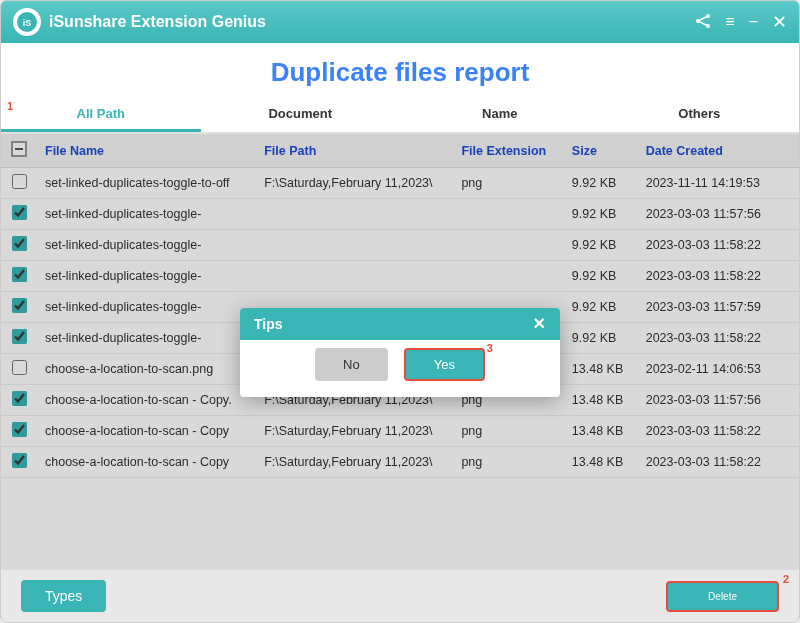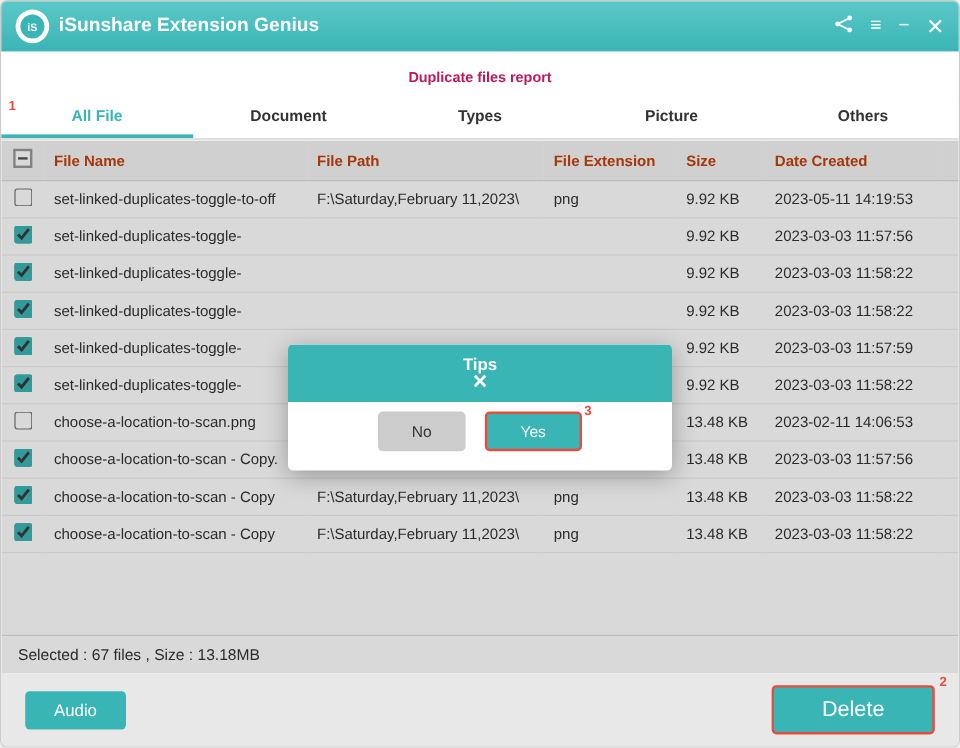--- a/index.html
+++ b/index.html
@@ -66,23 +66,23 @@
     }
     .title-btn-close {
       font-size: 18px;
     }
 
     
     .page-title-bar {
       background: white;
       text-align: center;
       padding: 14px 0 10px;
-      font-size: 12px;
+      font-size: 26px;
       font-weight: 600;
-      color: #be185d;
+      color: #3b82f6;
       flex-shrink: 0;
     }
 
     
     .tab-row {
       display: flex;
       background: white;
       border-bottom: 2px solid #e0e0e0;
       flex-shrink: 0;
     }
@@ -131,21 +131,21 @@
       border-collapse: collapse;
       font-size: 12.5px;
     }
     thead tr {
       background: #f5f5f5;
       border-bottom: 1px solid #ddd;
     }
     thead th {
       padding: 7px 8px;
       text-align: left;
-      color: #c2410c;
+      color: #1d4ed8;
       font-weight: 600;
       white-space: nowrap;
     }
     thead th:first-child {
       width: 36px;
       text-align: center;
     }
     tbody tr {
       border-bottom: 1px solid #eee;
     }
@@ -217,21 +217,21 @@
       font-size: 14px;
       cursor: pointer;
       font-weight: 500;
     }
     .btn-delete {
       background: #3ab5b5;
       color: white;
       border: 2px solid #e74c3c;
       padding: 8px 40px;
       border-radius: 4px;
-      font-size: 18px;
+      font-size: 10px;
       cursor: pointer;
       font-weight: 500;
       position: relative;
     }
     .btn-number {
       position: absolute;
       top: -8px;
       right: -10px;
       font-size: 11px;
       color: #e74c3c;
@@ -257,21 +257,20 @@
     }
     .dialog-header {
       background: #3ab5b5;
       color: white;
       padding: 8px 14px;
       display: flex;
       align-items: center;
       justify-content: space-between;
       font-size: 14px;
       font-weight: 600;
-      flex-direction: column;
     }
     .dialog-close {
       color: white;
       font-size: 16px;
       cursor: pointer;
       line-height: 1;
     }
     .dialog-body {
       padding: 24px 20px 16px;
       font-size: 14px;
@@ -346,30 +345,27 @@
       <span class="title-btn">−</span>
       <span class="title-btn title-btn-close">✕</span>
     </div>
   </div>
 
   <div class="page-title-bar">Duplicate files report</div>
 
   <div class="tab-row">
     <div class="tab-item active">
       <span class="tab-number">1</span>
-      <span>All File</span>
+      <span>All Path</span>
     </div>
     <div class="tab-item">
       <span>Document</span>
     </div>
     <div class="tab-item">
-      <span>Types</span>
-    </div>
-    <div class="tab-item">
-      <span>Picture</span>
+      <span>Name</span>
     </div>
     <div class="tab-item">
       <span>Others</span>
     </div>
   </div>
 
   <div class="main-content">
     <div class="table-container">
       <table>
         <thead>
@@ -385,21 +381,21 @@
             <th></th>
           </tr>
         </thead>
         <tbody id="table-body">
         <tr>
               <td><input type="checkbox" style=""></td>
               <td style="max-width: 200px;">set-linked-duplicates-toggle-to-off</td>
               <td style="max-width: 180px;">F:\Saturday,February 11,2023\</td>
               <td>png</td>
               <td>9.92 KB</td>
-              <td>2023-05-11 14:19:53</td>
+              <td>2023-11-11 14:19:53</td>
               <td></td>
             </tr>
             <tr>
               <td><input type="checkbox" checked="" style=""></td>
               <td style="max-width: 200px;">set-linked-duplicates-toggle-</td>
               <td style="max-width: 180px;"></td>
               <td></td>
               <td>9.92 KB</td>
               <td>2023-03-03 11:57:56</td>
               <td></td>
@@ -473,41 +469,38 @@
               <td style="max-width: 180px;">F:\Saturday,February 11,2023\</td>
               <td>png</td>
               <td>13.48 KB</td>
               <td>2023-03-03 11:58:22</td>
               <td></td>
             </tr>
           </tbody>
       </table>
     </div>
 
-    <div class="status-bar">
-      <span>Selected : 67 files , Size : 13.18MB</span>
-    </div>
 
     <div class="overlay">
       <div class="dialog">
         <div class="dialog-header">
           <span>Tips</span>
           <span class="dialog-close">✕</span>
         </div>
         <div class="dialog-footer">
           <button class="btn-no">No</button>
           <button class="btn-yes">
             <span>Yes</span>
             <span class="btn-yes-number">3</span>
           </button>
         </div>
       </div>
     </div>
   </div>
 
   <div class="bottom-bar">
-    <button class="btn-home">Audio</button>
+    <button class="btn-home">Types</button>
     <div style="position:relative; display:inline-block;">
       <span class="btn-number">2</span>
       <button class="btn-delete">Delete</button>
     </div>
   </div>
 </div>
 
 </body></html>

